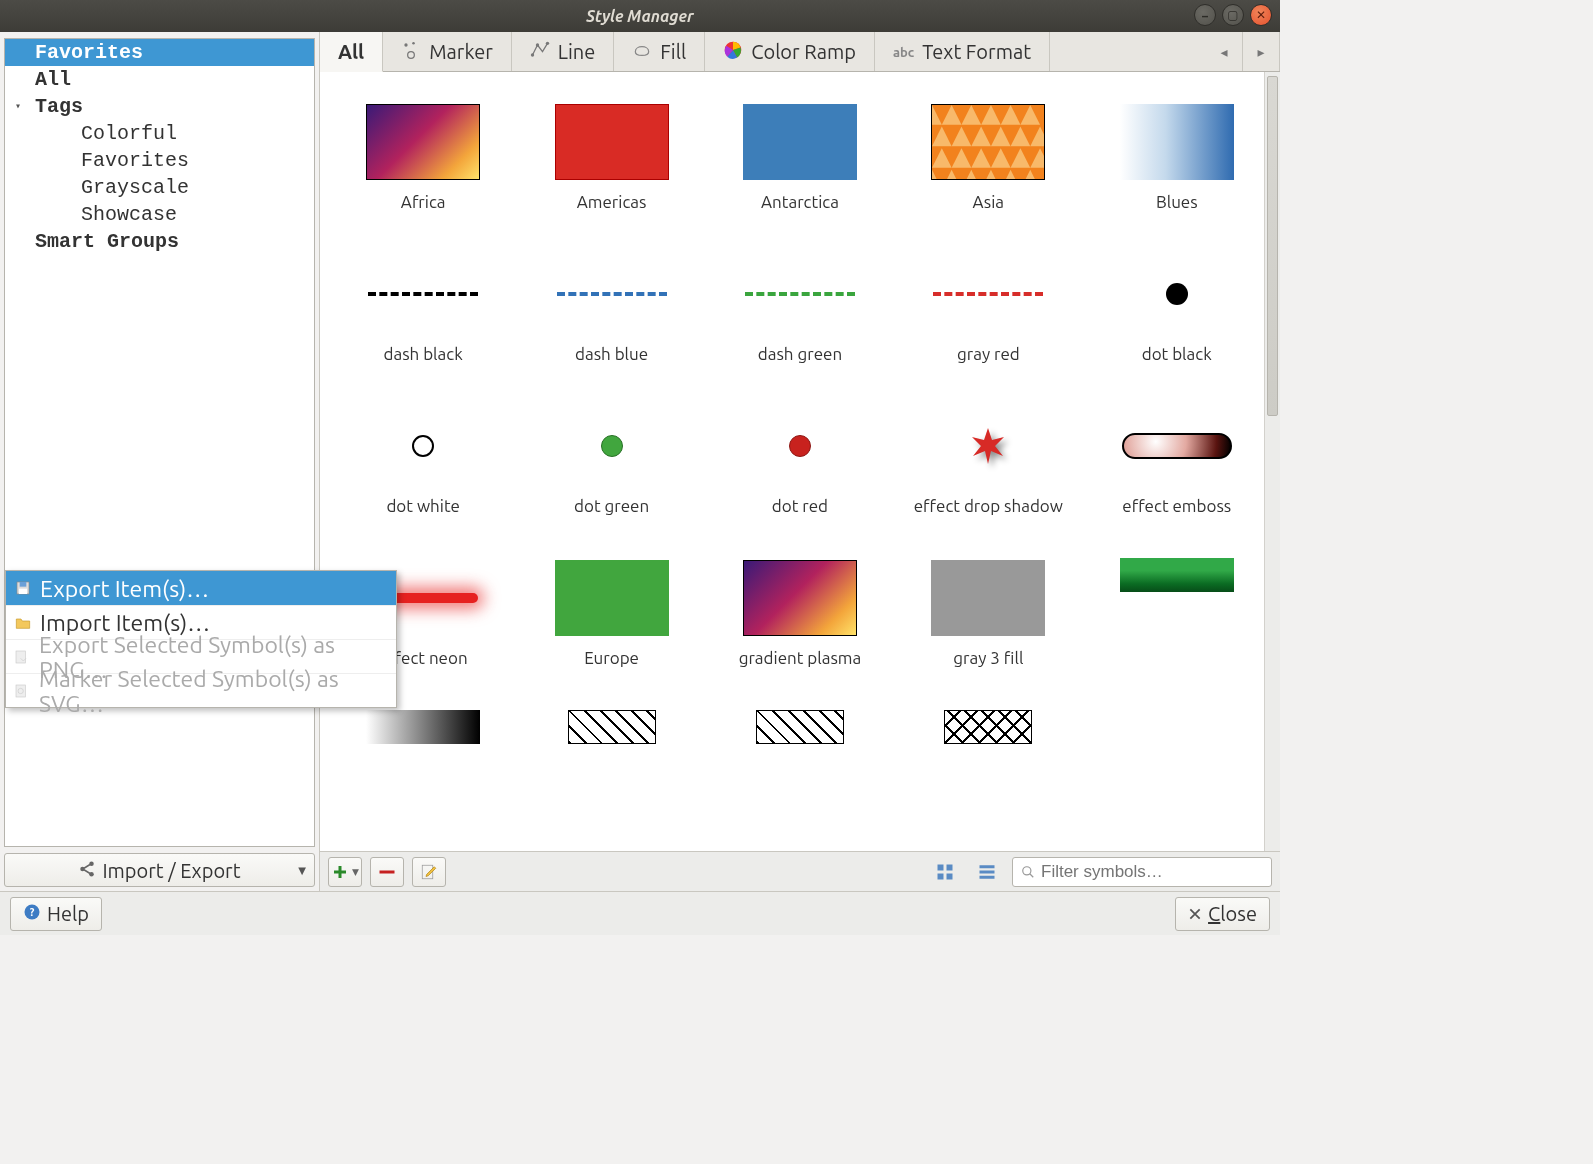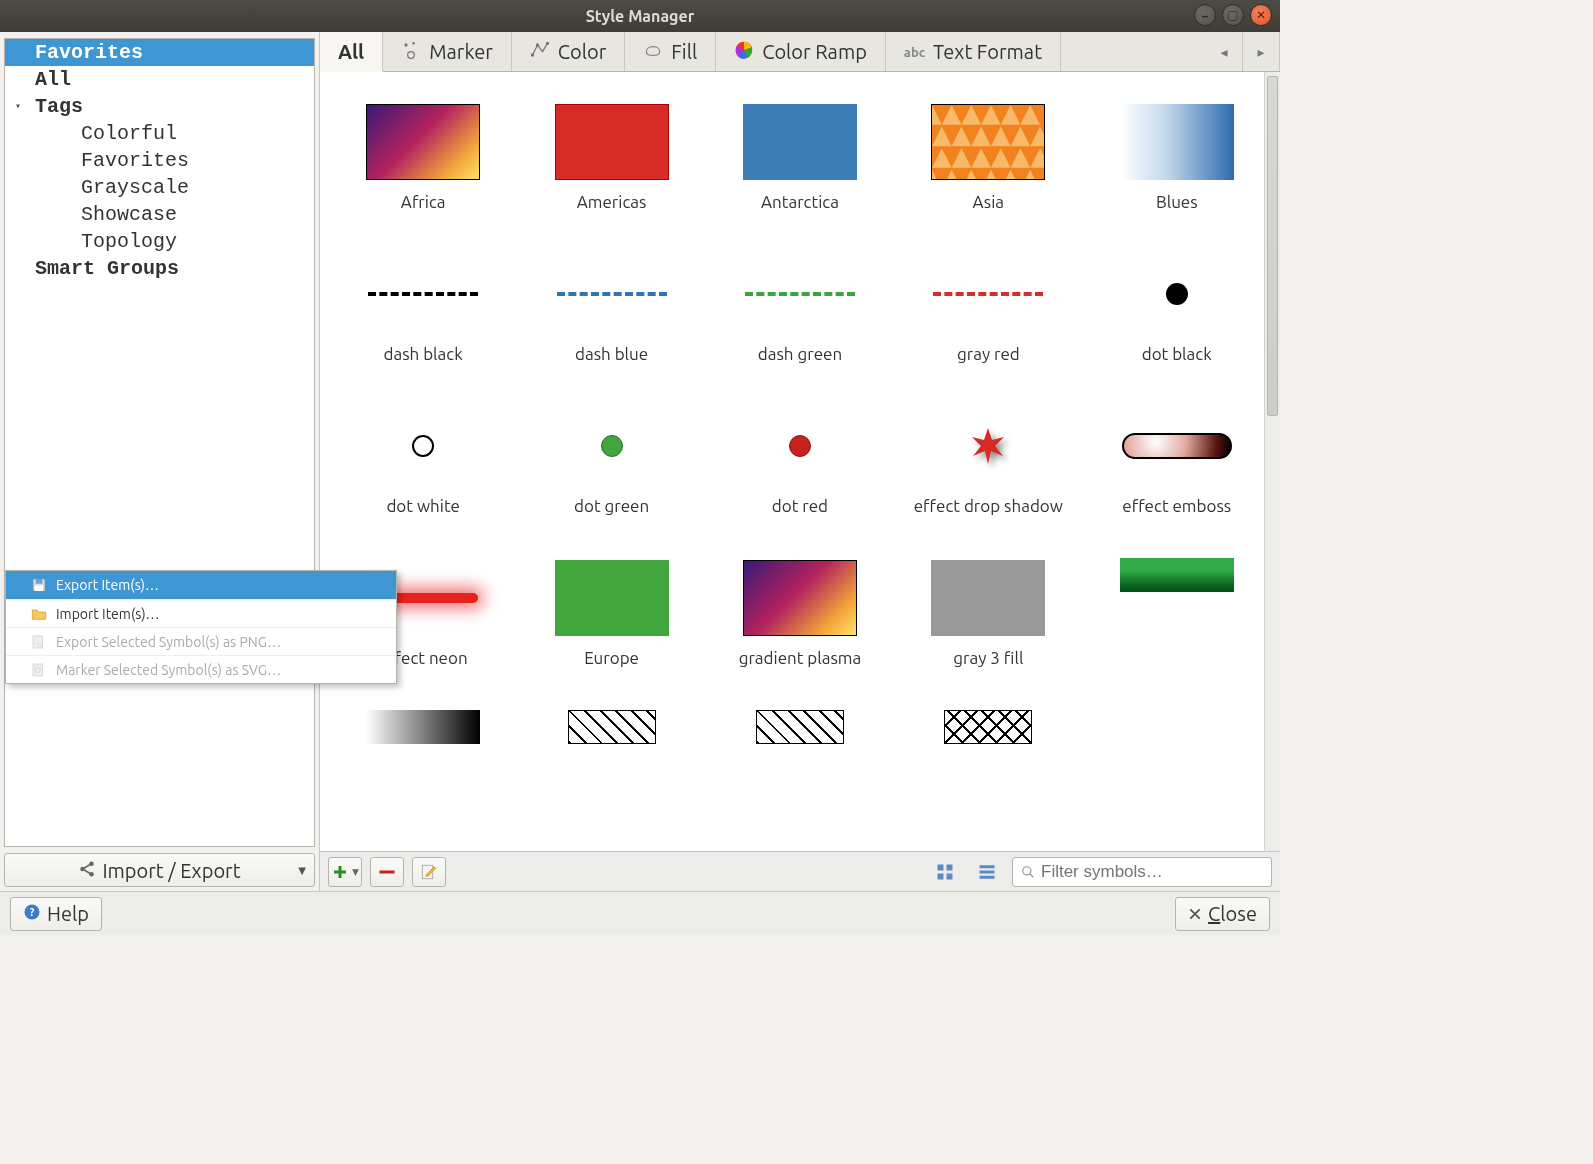--- a/index.html
+++ b/index.html
@@ -17,21 +17,21 @@
 .titlebar {
   height: 32px;
   background: linear-gradient(#4c4b46, #3d3c37);
   color: #dfdbd2;
   display: flex;
   align-items: center;
   justify-content: center;
   position: relative;
   font-weight: bold;
 }
-.titlebar .title { font-size: 16px; }
+.titlebar .title { font-size: 16px; font-style: italic; }
 .win-btns { position: absolute; right: 8px; top: 4px; display: flex; gap: 6px; }
 .win-btn {
   width: 22px; height: 22px; border-radius: 11px;
   background: radial-gradient(circle at 40% 35%, #6b6a64, #52514b);
   display: flex; align-items: center; justify-content: center;
   color: #2c2b27; font-size: 12px; font-weight: bold;
   border: 1px solid #2f2e2a;
 }
 .win-close { background: radial-gradient(circle at 40% 35%, #f08559, #e5512e); color: #5b1c0c; }
 
@@ -177,25 +177,25 @@
 .popup {
   position: fixed;
   left: 5px; top: 570px;
   width: 392px;
   background: #fff;
   border: 1px solid #b6b4ad;
   box-shadow: 3px 3px 6px rgba(0,0,0,.25);
   z-index: 1000;
 }
 .popup-row {
-  height: 28px;
+  height: 34px;
   display:flex; align-items:center;
-  padding: 0 24px;
+  padding: 0 8px;
   gap: 8px;
-  font-size: 14px;
+  font-size: 23px;
   border-top: 1px solid #eee;
 }
 .popup-row:first-child{border-top:none;}
 .popup-row.sel { background:#3e97d3; color:#fff; }
 .popup-row.dis { color:#aaa; }
 .pm-icon { width:18px; height:18px; display:flex; align-items:center; justify-content:center; }
 
 
 .vscroll {
   position:absolute; right:0; top:0; bottom:0; width:16px;
@@ -273,21 +273,20 @@
 
   <div class="sidebar">
     <div class="tree">
       <div class="tree-row bold sel"><span>Favorites</span></div>
       <div class="tree-row bold"><span>All</span></div>
       <div class="tree-row bold"><span class="tree-caret">▾</span><span>Tags</span></div>
       <div class="tree-row l2"><span>Colorful</span></div>
       <div class="tree-row l2"><span>Favorites</span></div>
       <div class="tree-row l2"><span>Grayscale</span></div>
       <div class="tree-row l2"><span>Showcase</span></div>
-      <div class="tree-row l2"><span>Topology</span></div>
       <div class="tree-row bold"><span>Smart Groups</span></div>
     </div>
     <div class="import-row">
       <div class="import-btn">
         <span class="share-icon">
           <svg width="18" height="18" viewBox="0 0 24 24">
               <circle cx="6" cy="12" r="3" fill="#666"></circle>
               <circle cx="18" cy="5" r="3" fill="#666"></circle>
               <circle cx="18" cy="19" r="3" fill="#666"></circle>
               <path d="M8 11 L16 6 M8 13 L16 18" stroke="#666" stroke-width="2"></path>
@@ -313,21 +312,21 @@
             </svg></span>
         <span>Marker</span>
       </div>
       <div class="tab">
         <span><svg class="tab-icon" viewBox="0 0 24 24">
               <path d="M3 18 L9 6 L15 14 L21 4" fill="none" stroke="#777" stroke-width="1.5"></path>
               <circle cx="3" cy="18" r="2" fill="#777"></circle>
               <circle cx="9" cy="6" r="2" fill="#777"></circle>
               <circle cx="21" cy="4" r="2" fill="#777"></circle>
             </svg></span>
-        <span>Color</span>
+        <span>Line</span>
       </div>
       <div class="tab">
         <span><svg class="tab-icon" viewBox="0 0 24 24">
               <path d="M4 14 C4 6,20 6,20 14 C20 20,4 20,4 14 Z" fill="none" stroke="#888" stroke-width="1.5"></path>
             </svg></span>
         <span>Fill</span>
       </div>
       <div class="tab">
         <span><svg class="tab-icon" viewBox="0 0 24 24">
               <circle cx="12" cy="12" r="10" fill="#e33"></circle>

